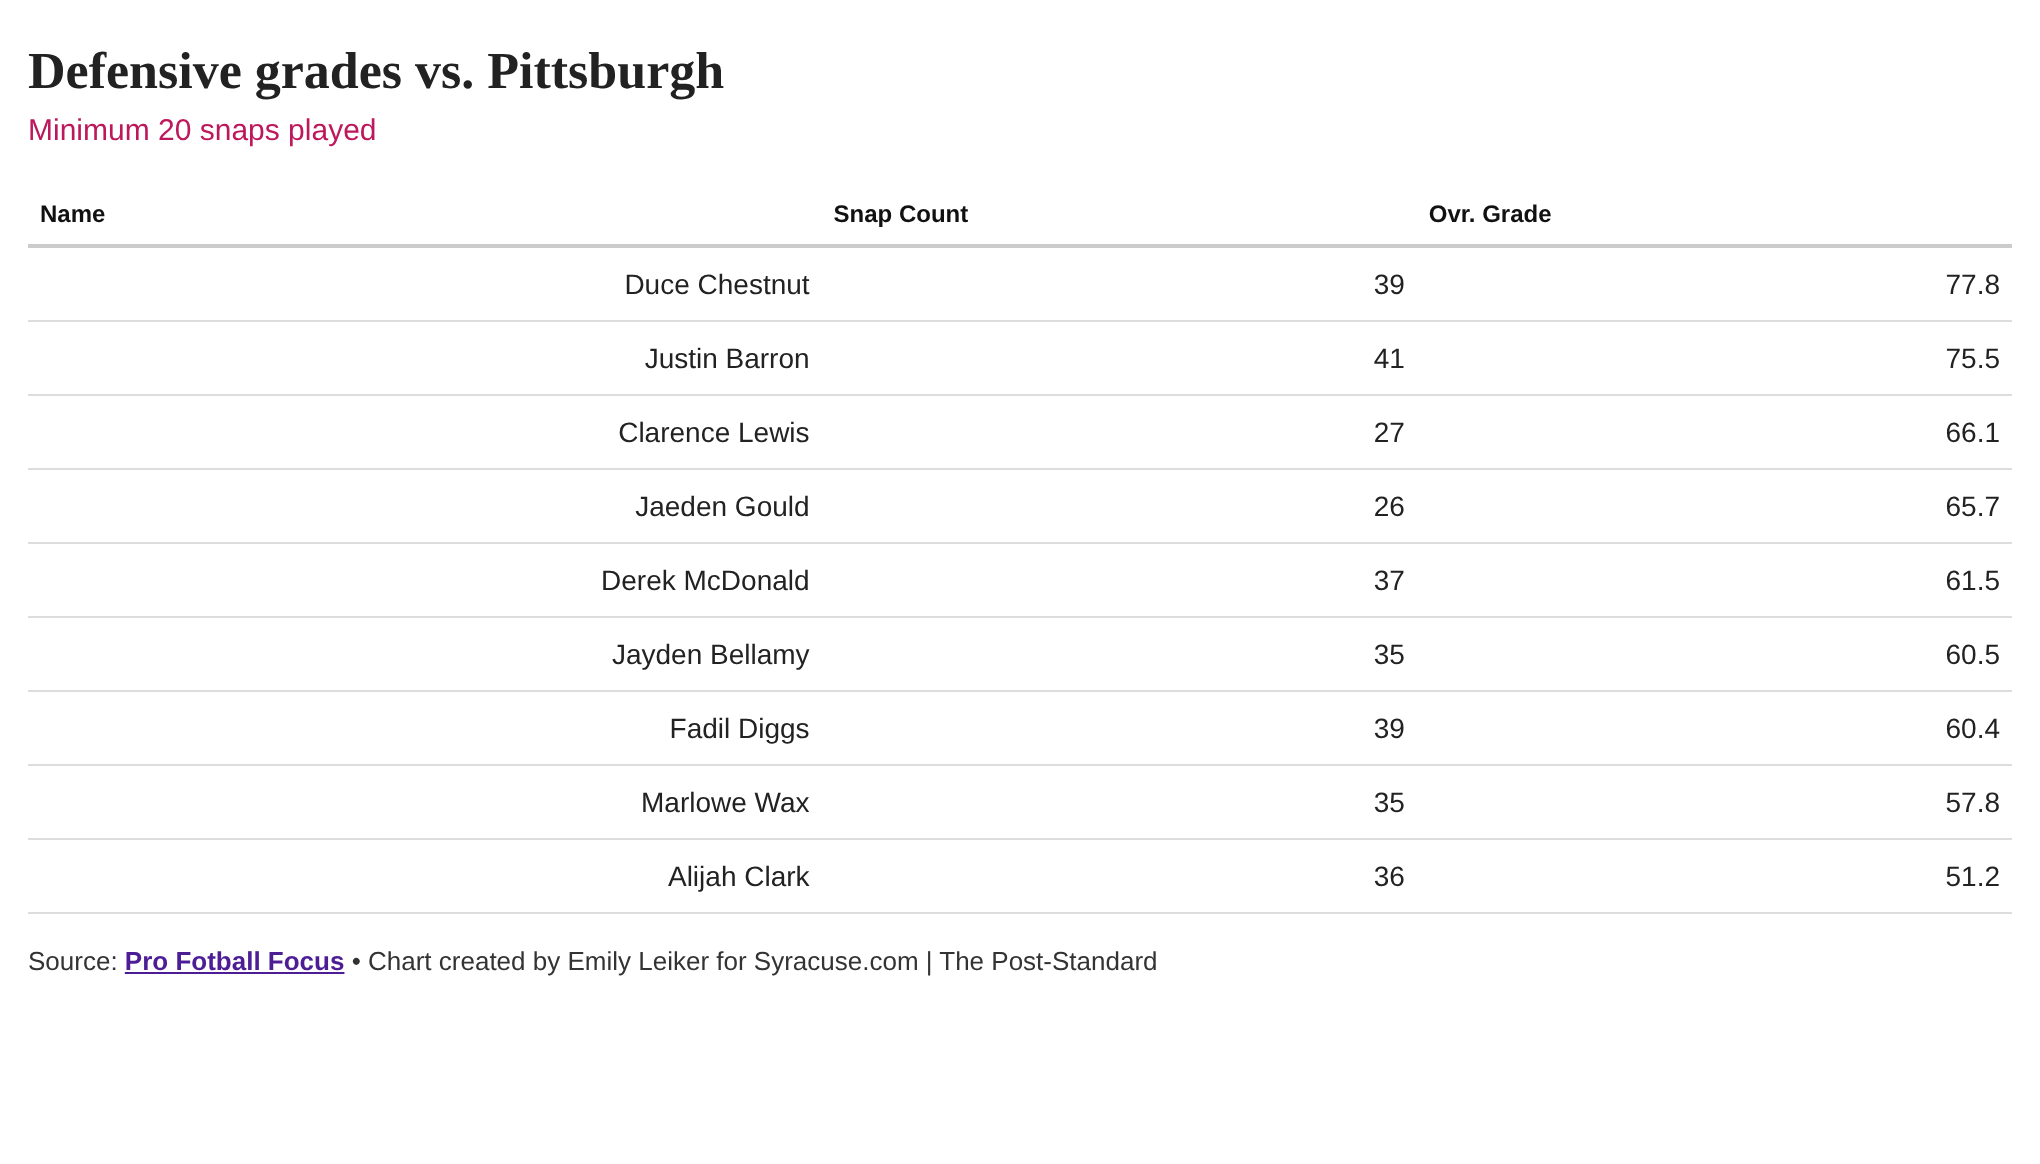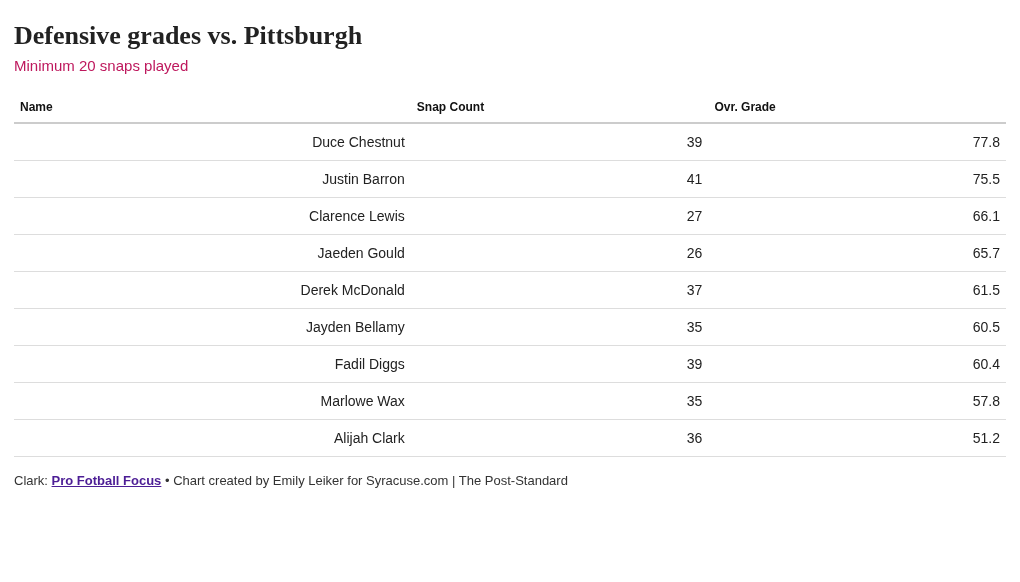--- a/index.html
+++ b/index.html
@@ -145,16 +145,16 @@
       </tr>
       <tr>
         <td class="col-name">Alijah Clark</td>
         <td class="col-snap">36</td>
         <td class="col-grade">51.2</td>
       </tr>
     </tbody>
 </table>
 
 <p class="source-line">
-  <span>Clark: </span>
+  <span>Source: </span>
   <span class="source-link">Pro Fotball Focus</span>
   <span> • Chart created by Emily Leiker for Syracuse.com | The Post-Standard</span>
 </p>
 
 </body></html>

